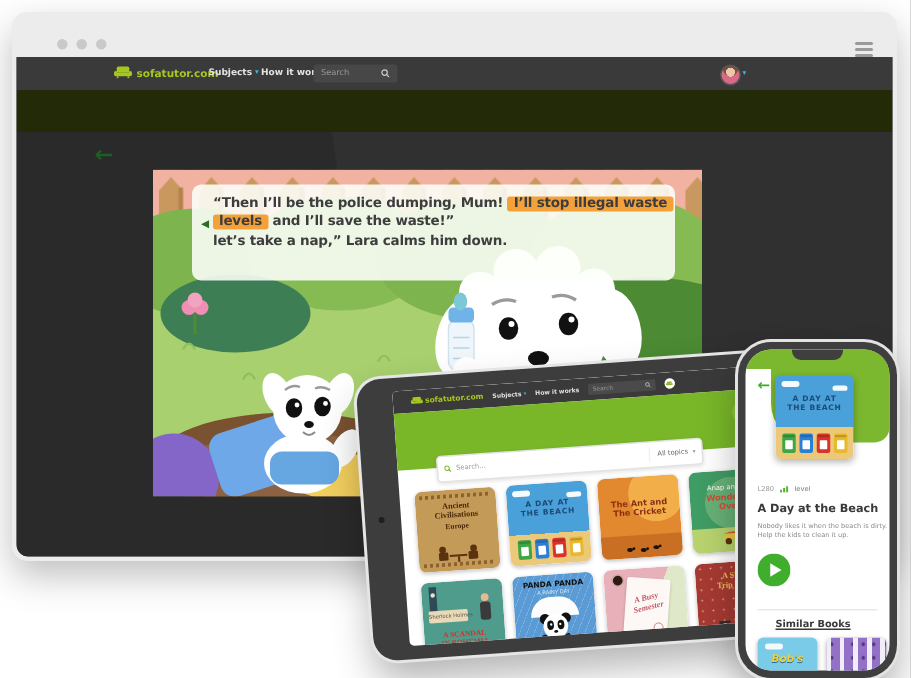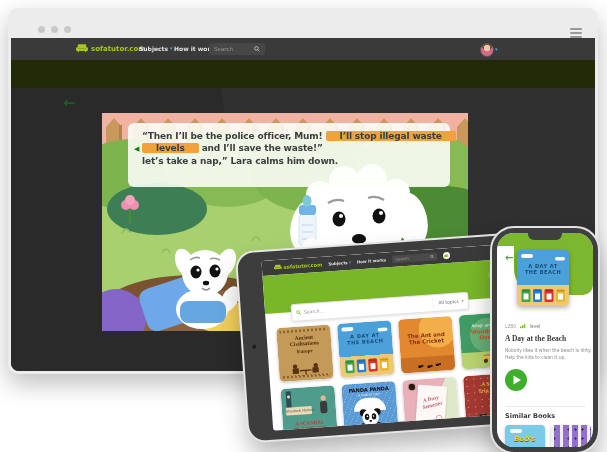--- a/index.html
+++ b/index.html
@@ -39,21 +39,21 @@
            clip-path:polygon(0 0,36% 0,43% 100%,0 100%);}
   .back-desktop{left:52px;top:6px;font-size:15px;font-weight:bold;color:#1d5f23;cursor:pointer;}
 
   
   .illus{left:91px;top:25px;width:366px;height:218px;overflow:hidden;}
   .illus svg{display:block;}
   .storybox{left:26px;top:10px;width:322px;height:64px;background:rgba(253,255,250,.88);border-radius:6px;}
   .read-marker{left:32px;top:33px;font-size:7px;color:#2e6b27;line-height:1;}
   .storytext{left:40px;top:17px;width:310px;font-size:9px;font-weight:600;color:#3d3d3d;
              line-height:12.4px;letter-spacing:-.15px;white-space:nowrap;}
-  .hl{background:#f2a13b;border-radius:2px;padding:0 14px;}
+  .hl{background:#f2a13b;border-radius:2px;padding:0 4px;}
 
   
   .tablet{left:243px;top:242px;width:330px;height:188px;background:#3d3d3d;border-radius:16px;
           transform:rotate(-4deg);box-shadow:0 0 0 2px #e5e5e5,0 14px 26px rgba(0,0,0,.3);z-index:2;}
   .tab-cam{left:9px;top:50%;width:4px;height:4px;margin-top:-2px;border-radius:50%;background:#1f1f1f;}
   .t-screen{left:24px;top:9px;width:297px;height:170px;background:#fff;border-radius:3px;overflow:hidden;}
   .t-navbar{left:0;top:0;width:297px;height:15px;background:#3a3a3a;overflow:hidden;}
   .t-navbar .inner{position:absolute;left:0;top:0;width:594px;height:30px;transform:scale(.5);
                    transform-origin:0 0;display:flex;align-items:center;gap:12px;padding-left:24px;box-sizing:border-box;}
   .t-navbar .logo{font-size:10px;}
@@ -160,27 +160,27 @@
   .p-cover{left:20px;top:17px;width:52px;height:56px;border-radius:4px;overflow:hidden;z-index:4;
            box-shadow:0 2px 5px rgba(0,0,0,.3);cursor:pointer;}
   .p-cover .cov-in{width:104px;height:112px;}
   .p-cover .tt{top:26px;font-size:10px;}
   .p-meta{left:8px;top:88px;width:82px;height:10px;overflow:visible;}
   .p-meta .inner{position:absolute;left:0;top:0;width:164px;height:20px;transform:scale(.5);transform-origin:0 0;
                  display:flex;align-items:center;gap:8px;}
   .p-meta .lex{font-size:9px;color:#9a9a9a;}
   .p-meta svg{width:11px;height:9px;color:#5bb52a;}
   .p-meta .lvl{font-size:9px;color:#777;}
-  .p-title{left:8px;top:101px;font-size:7.5px;font-weight:bold;color:#3a3a3a;white-space:nowrap;font-family:Liberation Serif, serif;}
+  .p-title{left:8px;top:101px;font-size:7.5px;font-weight:bold;color:#3a3a3a;white-space:nowrap;}
   .p-desc{left:8px;top:115px;width:84px;height:16px;}
   .p-desc .inner{position:absolute;left:0;top:0;width:210px;transform:scale(.44);transform-origin:0 0;
                  font-size:10px;color:#8a8a8a;line-height:14px;white-space:nowrap;}
   .p-play{left:8px;top:136px;width:22px;height:22px;cursor:pointer;}
   .p-div{left:8px;top:173px;width:80px;height:1px;background:#e8e8e8;}
-  .p-similar{left:8px;top:179px;font-size:6.5px;font-weight:bold;color:#3a3a3a;}
+  .p-similar{left:20px;top:179px;font-size:6.5px;font-weight:bold;color:#3a3a3a;text-decoration:underline;}
   .p-thumbs{left:8px;top:192px;display:flex;gap:6px;}
   .p-thumb{position:relative;width:40px;height:36px;border-radius:4px;overflow:hidden;flex:none;
            box-shadow:0 1px 3px rgba(0,0,0,.25);cursor:pointer;}
   .c-bob{background:linear-gradient(#7acbe8 0 68%,#8fc84a 68%);}
   .c-bob span{position:absolute;top:10px;width:100%;text-align:center;color:#f5d034;font-weight:bold;
               font-style:italic;font-size:7px;text-shadow:0 1px 0 #2a6a8a;}
   .c-bob:before{content:"";position:absolute;left:5px;top:4px;width:12px;height:4px;background:#fff;border-radius:4px;opacity:.9;}
   .c-trees{background:#9371c8;
     background-image:repeating-linear-gradient(90deg,#f0ecf8 0 3px,transparent 3px 9px),
                      radial-gradient(circle,rgba(40,20,60,.6) 0 1px,transparent 1.4px);
@@ -303,21 +303,21 @@
             <ellipse cx="214" cy="152" rx="12" ry="20" fill="#fff" transform="rotate(18 214 152)"></ellipse>
             <rect x="197" y="100" width="17" height="34" rx="6" fill="#eef6fb" stroke="#cfe3ef"></rect>
             <path d="M200 112 h11 M200 119 h11 M200 126 h11" stroke="#b8d4e4" stroke-width="1"></path>
             <rect x="197" y="92" width="17" height="10" rx="3" fill="#6fb3e8"></rect>
             <ellipse cx="205" cy="88" rx="4.5" ry="6" fill="#7cc7d8"></ellipse>
             <circle cx="209" cy="134" r="9" fill="#fff"></circle>
           </svg>
           <div class="abs storybox"></div>
           <span class="abs read-marker">◀</span>
           <div class="abs storytext">
-            <div><span>“Then I’ll be the police officer, Mum! </span><span class="hl">I’ll stop illegal waste</span></div>
+            <div><span>“Then I’ll be the police dumping, Mum! </span><span class="hl">I’ll stop illegal waste</span></div>
             <div><span class="hl">levels</span><span> and I’ll save the waste!”</span></div>
             <div>let’s take a nap,” Lara calms him down.</div>
           </div>
         </div>
       </div>
     </div>
   </div>
 
   <div class="abs tablet">
     <div class="abs tab-cam"></div>

